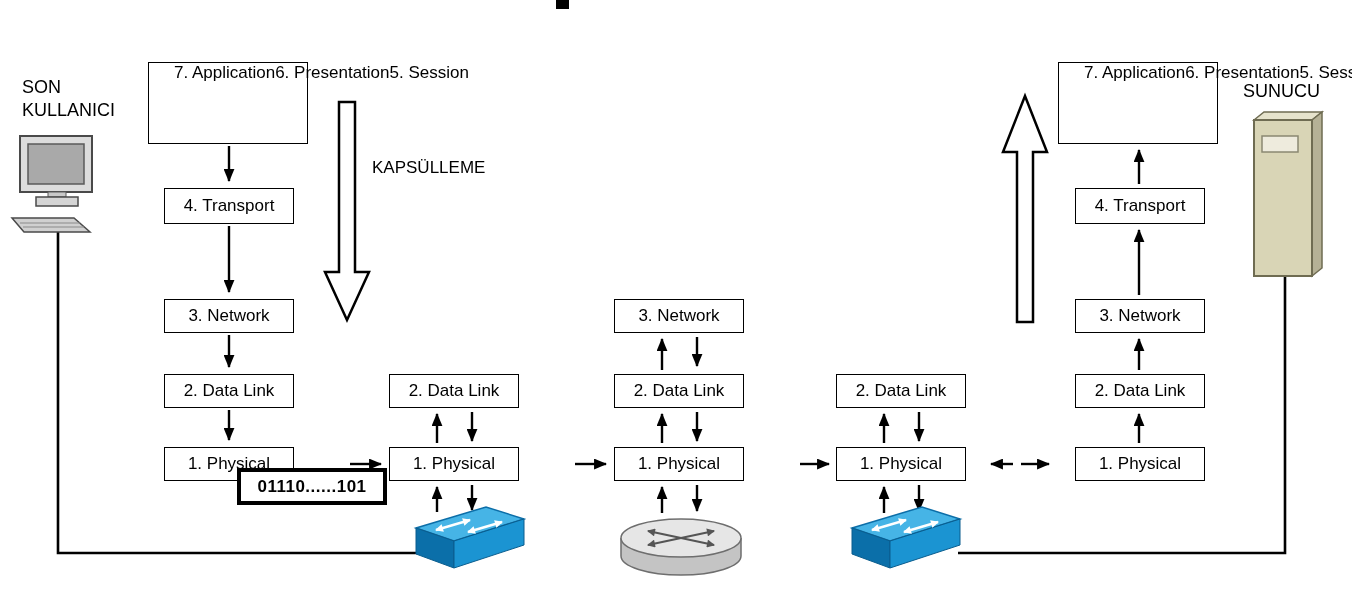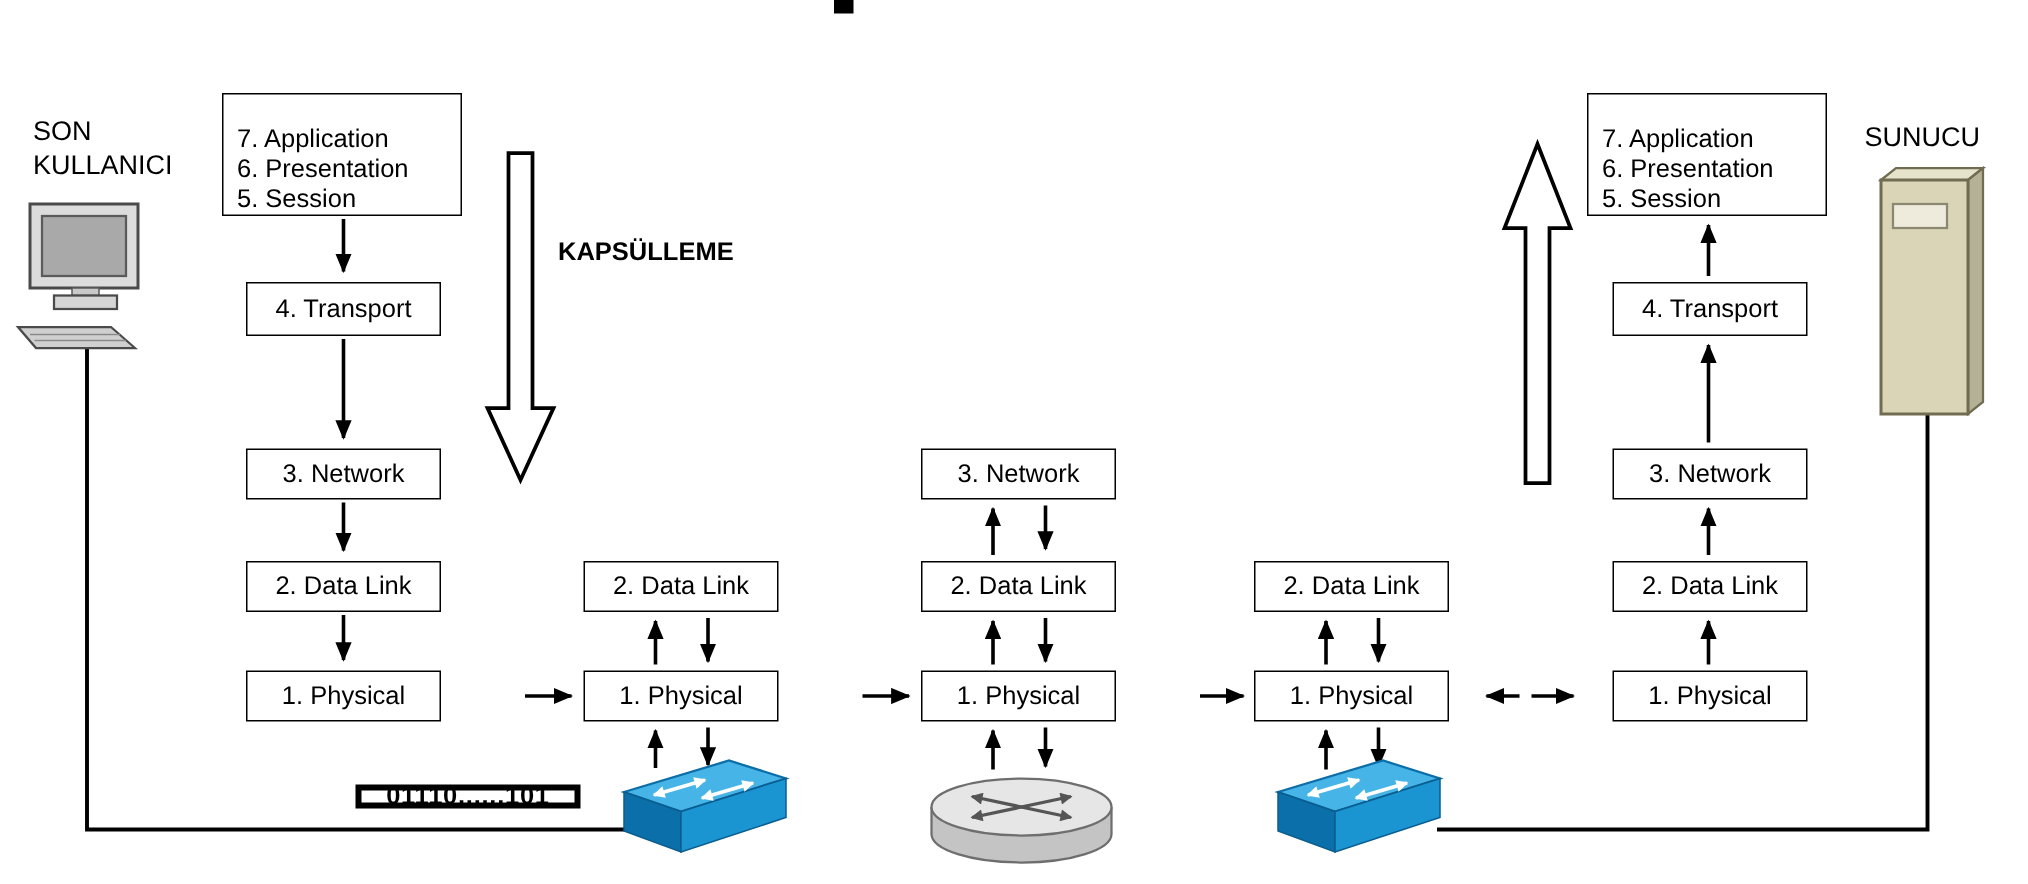--- a/index.html
+++ b/index.html
@@ -7,24 +7,24 @@
     position:relative; width:1352px; height:589px; background:#ffffff;
     font-family:"Liberation Sans", sans-serif; color:#000; overflow:hidden;
   }
   svg.overlay { position:absolute; left:0; top:0; }
   .lbox {
     position:absolute; box-sizing:border-box; border:1.6px solid #000; background:#fff;
     display:flex; align-items:center; justify-content:center;
     font-size:17px; white-space:nowrap;
   }
   .lbox.multi {
-    flex-direction:column; align-items:flex-start; justify-content:flex-end;
-    padding-left:9px;
-  }
-  .annot { position:absolute; font-weight:700; font-size:17px; line-height:23px; white-space:nowrap; }
+    flex-direction:row; align-items:flex-start; justify-content:space-between;
+    padding-left:25px;
+  }
+  .annot { position:absolute; font-weight:400; font-size:17px; line-height:23px; white-space:nowrap; }
   .endpoint-label { position:absolute; font-weight:400; font-size:18px; line-height:23px; white-space:nowrap; }
   .bits {
     position:absolute; box-sizing:border-box; border:4px solid #000; background:#fff;
     font-weight:700; font-size:17px; display:flex; align-items:center; justify-content:center;
     letter-spacing:0.5px;
   }
   .dev { position:absolute; }
   .artifact { position:absolute; background:#000; }
 </style>
 </head>
@@ -109,21 +109,21 @@
   <div class="lbox multi" style="left:148px;top:62px;width:160px;height:82px">
     <div>7. Application</div>
     <div>6. Presentation</div>
     <div>5. Session</div>
   </div>
   <div class="lbox" style="left:164px;top:188px;width:130px;height:36px">4. Transport</div>
   <div class="lbox" style="left:164px;top:299px;width:130px;height:34px">3. Network</div>
   <div class="lbox" style="left:164px;top:374px;width:130px;height:34px">2. Data Link</div>
   <div class="lbox" style="left:164px;top:447px;width:130px;height:34px">1. Physical</div>
 
-  <div class="bits" style="left:237px;top:523px;width:150px;height:16px">01110......101</div>
+  <div class="bits" style="left:237px;top:468px;width:150px;height:37px">01110......101</div>
 
   <div class="lbox" style="left:389px;top:374px;width:130px;height:34px">2. Data Link</div>
   <div class="lbox" style="left:389px;top:447px;width:130px;height:34px">1. Physical</div>
 
   <div class="lbox" style="left:614px;top:299px;width:130px;height:34px">3. Network</div>
   <div class="lbox" style="left:614px;top:374px;width:130px;height:34px">2. Data Link</div>
   <div class="lbox" style="left:614px;top:447px;width:130px;height:34px">1. Physical</div>
 
   <div class="lbox" style="left:836px;top:374px;width:130px;height:34px">2. Data Link</div>
   <div class="lbox" style="left:836px;top:447px;width:130px;height:34px">1. Physical</div>

